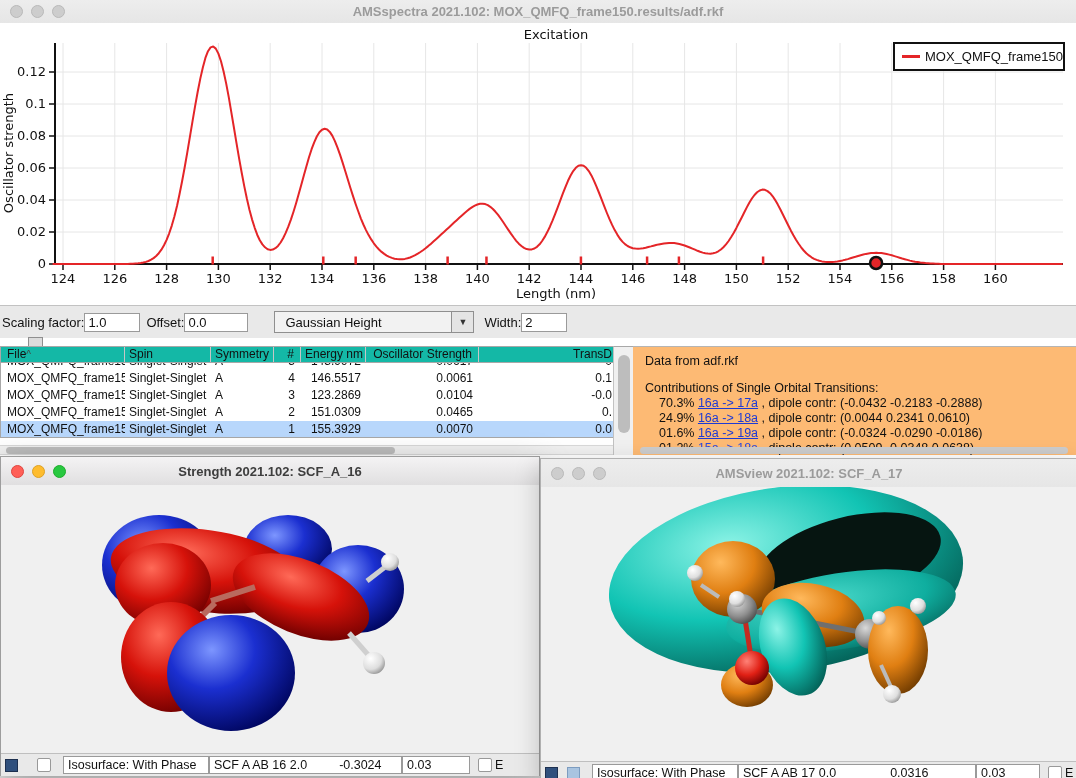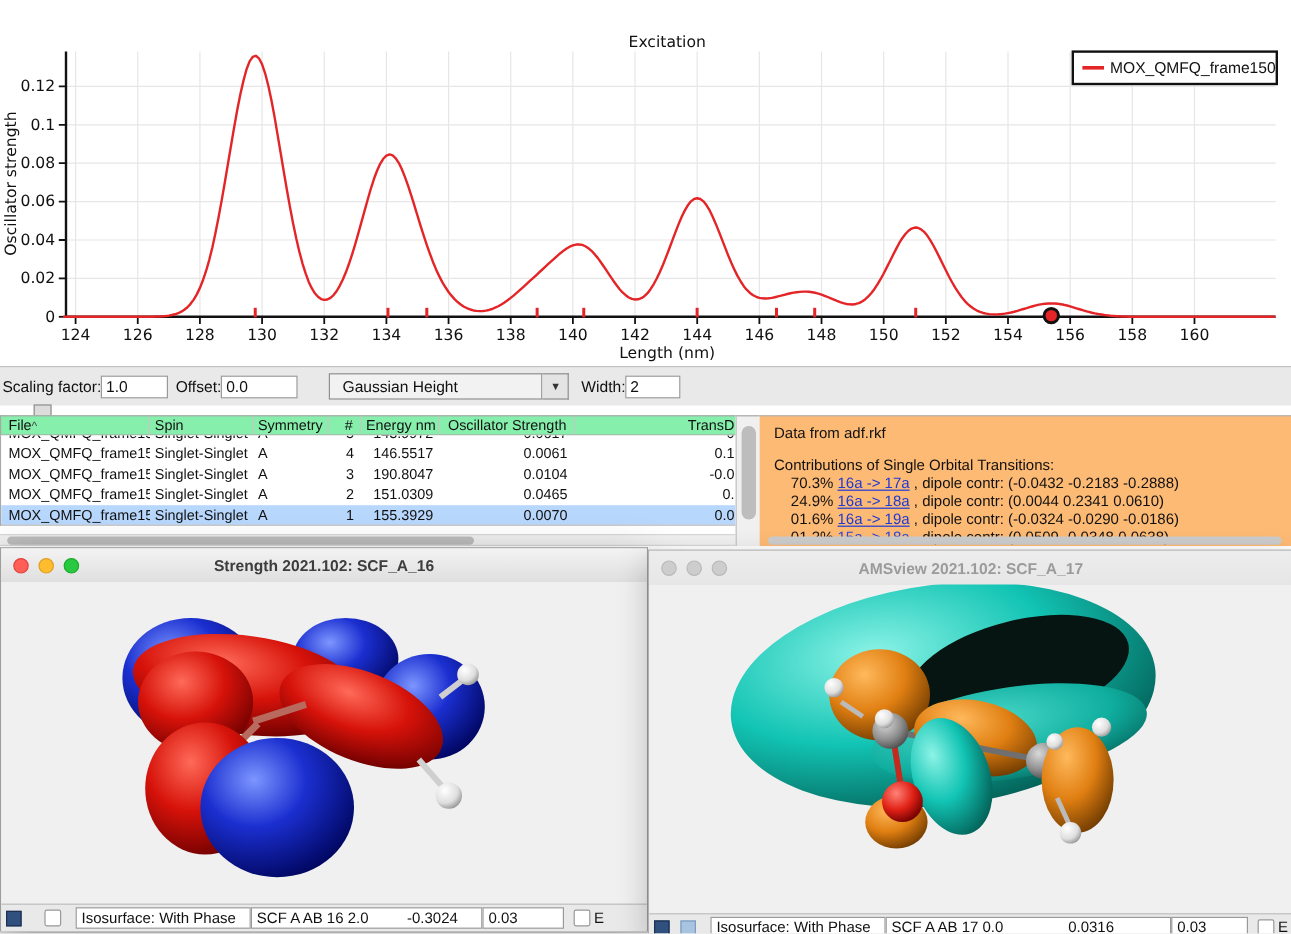--- a/index.html
+++ b/index.html
@@ -34,21 +34,21 @@
   .ctl-input{height:19px;background:#fff;border:1px solid #9a9a9a;font-size:13px;color:#111;
              padding:0 3px;box-sizing:border-box;font-family:"Liberation Sans",sans-serif;}
   #combo{margin-left:26px;height:22px;width:178px;background:#f2f2f2;border:1px solid #8f8f8f;
          display:flex;align-items:center;padding-left:10px;box-sizing:border-box;}
   #combo-arrow{height:22px;width:22px;background:#e4e4e4;border:1px solid #8f8f8f;border-left:none;
          display:flex;align-items:center;justify-content:center;font-size:9px;color:#333;box-sizing:border-box;}
   #top-slider-thumb{top:337px;left:28px;width:13px;height:8px;background:#dcdcdc;border:1px solid #8f8f8f;}
 
   
   #table-zone{top:346px;left:0;width:613px;height:110px;}
-  #thead{position:absolute;top:0;left:0;width:613px;height:17px;background:#86efac;
+  #thead{position:absolute;top:0;left:0;width:613px;height:17px;background:#14b8a6;
          border:1px solid #a8a8a8;border-right:none;box-sizing:border-box;display:flex;
          font-size:12px;color:#111;align-items:flex-end;}
   .hc{display:flex;align-items:center;border-right:1px solid #c6c6c6;box-sizing:border-box;height:100%;}
   #tbody-clip{position:absolute;top:17px;left:0;width:613px;height:75px;overflow:hidden;
               border-left:1px solid #a8a8a8;border-bottom:1px solid #a8a8a8;box-sizing:border-box;background:#fff;}
   #tbody{position:relative;top:-10px;}
   .trow{display:flex;height:17px;line-height:17px;font-size:12px;color:#111;background:#fff;}
   .trow.sel{background:#b8d7fc;}
   .tc{display:block;box-sizing:border-box;white-space:nowrap;overflow:hidden;}
   .c-file{width:124px;padding-left:6px;}
@@ -96,20 +96,28 @@
   #win17{left:540px;top:458px;width:536px;height:324px;border:1px solid #b0b0b0;
          box-shadow:0 8px 24px rgba(0,0,0,0.22);background:#f0f0f0;}
   svg text{font-family:"DejaVu Sans","Liberation Sans",sans-serif;}
 </style>
 </head>
 <body>
 
 <div id="app">
 
   <div class="win" id="spectra-window" style="left:0;top:0;width:1076px;height:458px;">
+    <div class="titlebar tb-inactive" style="top:0;height:23px;">
+      <div class="lights">
+        <span class="light lg"></span>
+        <span class="light lg"></span>
+        <span class="light lg"></span>
+      </div>
+      <span class="title-text t-gray">AMSspectra 2021.102: MOX_QMFQ_frame150.results/adf.rkf</span>
+    </div>
 
     <div class="abs" id="chart-wrap">
       <svg id="chart" width="1076" height="282">
           <line x1="63" y1="20" x2="63" y2="241" stroke="#e6e6e6" stroke-width="1"></line>
           <line x1="114.8" y1="20" x2="114.8" y2="241" stroke="#e6e6e6" stroke-width="1"></line>
           <line x1="166.6" y1="20" x2="166.6" y2="241" stroke="#e6e6e6" stroke-width="1"></line>
           <line x1="218.39999999999998" y1="20" x2="218.39999999999998" y2="241" stroke="#e6e6e6" stroke-width="1"></line>
           <line x1="270.2" y1="20" x2="270.2" y2="241" stroke="#e6e6e6" stroke-width="1"></line>
           <line x1="322" y1="20" x2="322" y2="241" stroke="#e6e6e6" stroke-width="1"></line>
           <line x1="373.79999999999995" y1="20" x2="373.79999999999995" y2="241" stroke="#e6e6e6" stroke-width="1"></line>
@@ -246,21 +254,21 @@
               <span class="tc c-num">4</span>
               <span class="tc c-energy">146.5517</span>
               <span class="tc c-osc">0.0061</span>
               <span class="tc c-transd">0.1</span>
             </div>
             <div class="trow">
               <span class="tc c-file">MOX_QMFQ_frame150</span>
               <span class="tc c-spin">Singlet-Singlet</span>
               <span class="tc c-sym">A</span>
               <span class="tc c-num">3</span>
-              <span class="tc c-energy">190.8047</span>
+              <span class="tc c-energy">123.2869</span>
               <span class="tc c-osc">0.0104</span>
               <span class="tc c-transd">-0.0</span>
             </div>
             <div class="trow">
               <span class="tc c-file">MOX_QMFQ_frame150</span>
               <span class="tc c-spin">Singlet-Singlet</span>
               <span class="tc c-sym">A</span>
               <span class="tc c-num">2</span>
               <span class="tc c-energy">151.0309</span>
               <span class="tc c-osc">0.0465</span>

